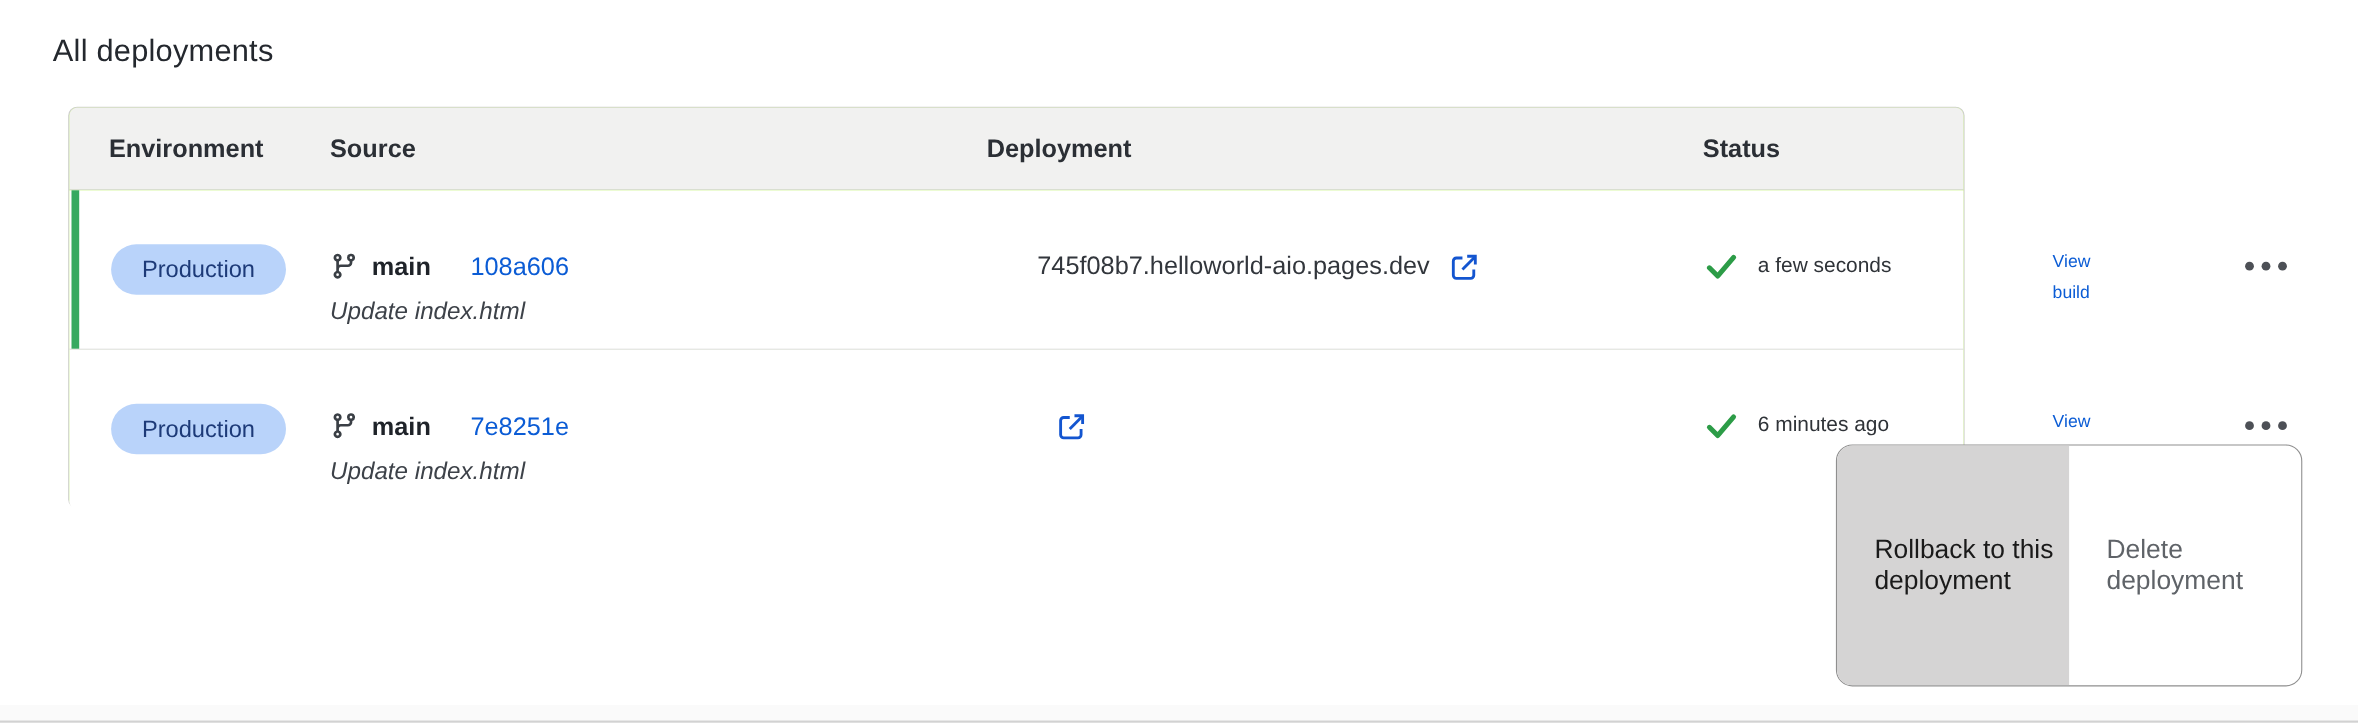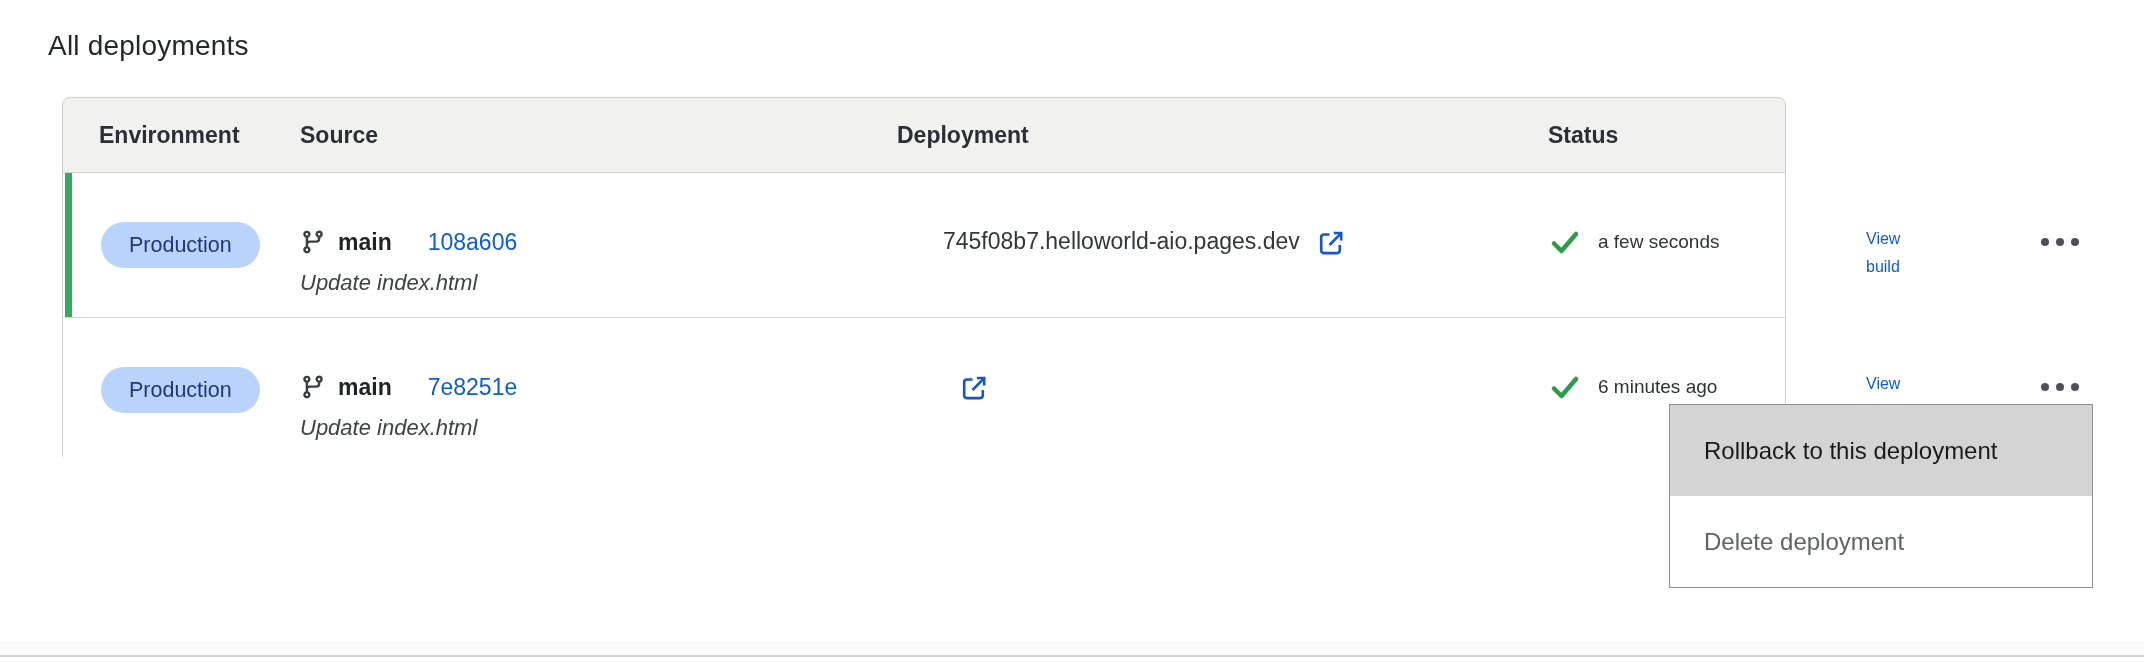--- a/index.html
+++ b/index.html
@@ -73,23 +73,23 @@
     font-size: 16px; color: #0b5cd5; cursor: pointer; margin-left: 13px;
   }
 
   .dots-button {
     position: absolute; left: 1968px; top: 55px; width: 58px; height: 28px;
     display: flex; align-items: center; justify-content: center; gap: 7px; cursor: pointer;
   }
   .dots-button i { width: 8px; height: 8px; border-radius: 50%; background: #4d5056; display: block; }
 
   .context-menu {
-    position: absolute; left: 1669px; top: 404px; width: 424px; height: 184px;
-    background: #ffffff; border: 1px solid #8f8f8f; border-radius: 0;
-    z-index: 10; overflow: hidden; display: flex; flex-direction: column;
+    position: absolute; left: 1669px; top: 404px; width: 424px; height: 220px;
+    background: #ffffff; border: 1px solid #8f8f8f; border-radius: 15px;
+    z-index: 10; overflow: hidden; display: flex; 
   }
   .menu-item {
     flex: 1; display: flex; align-items: center; padding-left: 34px;
     font-size: 24px; color: #5f6368; cursor: pointer;
   }
   .menu-item.highlighted { background: #d5d4d4; color: #1a1a1a; }
 
   .bottom-band { position: absolute; left: 0; top: 641px; width: 2144px; height: 14px; background: #fafafa; }
   .bottom-divider { position: absolute; left: 0; top: 655px; width: 2144px; height: 2px; background: #d2d2d2; }
 

